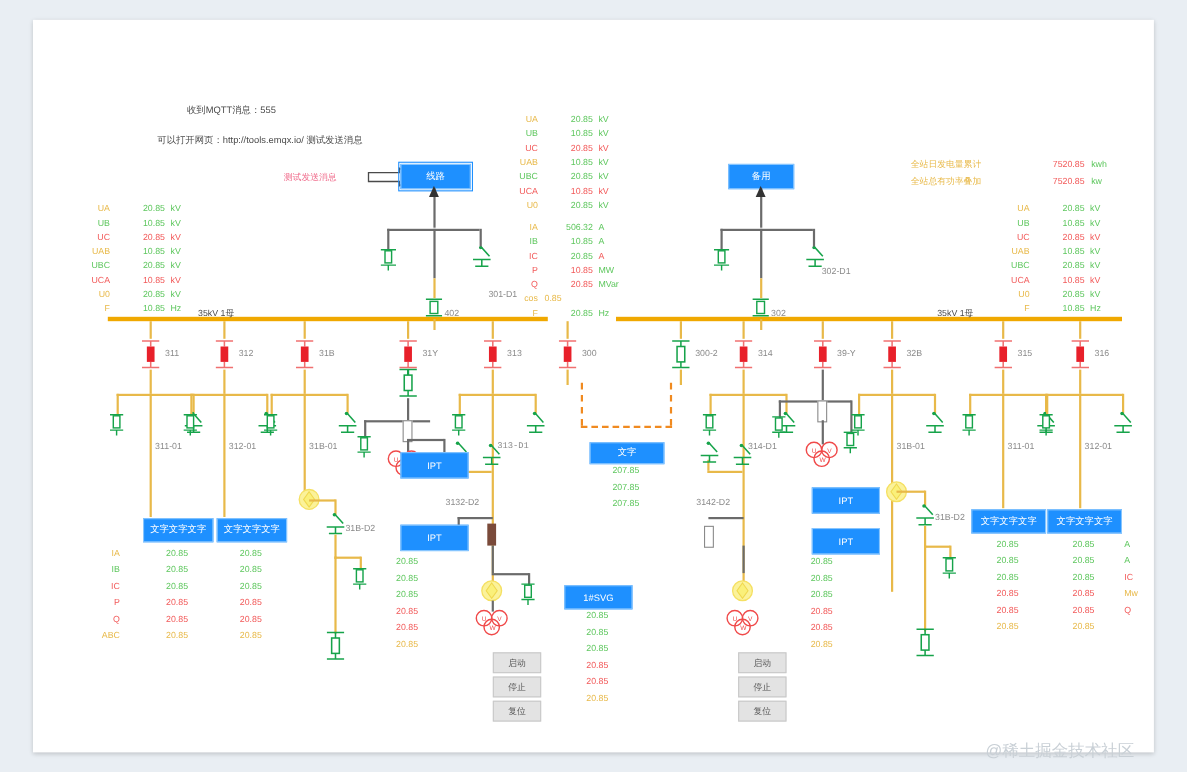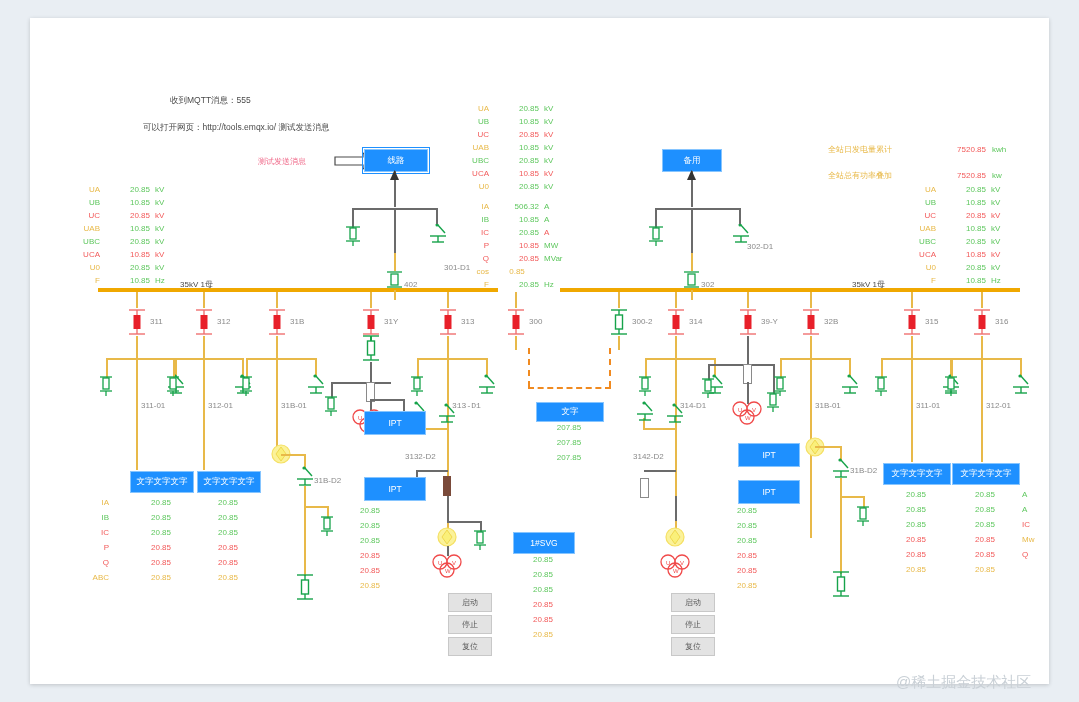--- a/index.html
+++ b/index.html
@@ -42,21 +42,21 @@
     <div class="abs" style="left:303px;top:133px;">
       <svg width="45" height="20" viewBox="0 0 45 20">
         <path d="M2 6 H30 V2 L43 10 L30 18 V14 H2 Z" fill="#ffffff" stroke="#4a4a4a" stroke-width="1.2"></path>
       </svg>
     </div>
 
     <div class="abs bluebox sel" style="left:334px;top:131px;width:62px;height:21px;">线路</div>
     <div class="abs bluebox" style="left:632px;top:131px;width:58px;height:21px;">备用</div>
 
     <div class="abs" style="left:798px;top:128px;">
-      <div style="display:flex;align-items:center;margin-bottom:18px;">
+      <div style="display:flex;align-items:center;margin-bottom:7px;">
         <span class="txt" style="color:#e8b949;width:110px;">全站日发电量累计</span>
         <span class="txt" style="color:#f25a5a;width:48px;text-align:right;">7520.85</span>
         <span class="txt" style="color:#5ec75e;margin-left:6px;">kwh</span>
       </div>
       <div style="display:flex;align-items:center;">
         <span class="txt" style="color:#e8b949;width:110px;">全站总有功率叠加</span>
         <span class="txt" style="color:#f25a5a;width:48px;text-align:right;">7520.85</span>
         <span class="txt" style="color:#5ec75e;margin-left:6px;">kw</span>
       </div>
     </div>
@@ -161,21 +161,21 @@
           <span class="mval" style="width: 44px; text-align: right; margin-left: 6px; color: rgb(242, 90, 90);">10.85</span>
           <span class="mval" style="margin-left: 5px; color: rgb(94, 199, 94);">MW</span>
         </div>
         <div style="display: flex; align-items: center; height: 13px;">
           <span class="mlab" style="width: 44px; color: rgb(242, 90, 90);">Q</span>
           <span class="mval" style="width: 44px; text-align: right; margin-left: 6px; color: rgb(242, 90, 90);">20.85</span>
           <span class="mval" style="margin-left: 5px; color: rgb(94, 199, 94);">MVar</span>
         </div>
         <div style="display: flex; align-items: center; height: 13px;">
           <span class="mlab" style="width: 44px; color: rgb(232, 185, 73);">cos</span>
-          <span class="mval" style="width: 44px; text-align: center; margin-left: 6px; color: rgb(232, 185, 73);">0.85</span>
+          <span class="mval" style="width: 44px; text-align: left; margin-left: 6px; color: rgb(232, 185, 73);">0.85</span>
           <span class="mval" style="margin-left: 5px; color: rgb(94, 199, 94);"></span>
         </div>
         <div style="display: flex; align-items: center; height: 13px;">
           <span class="mlab" style="width: 44px; color: rgb(232, 185, 73);">F</span>
           <span class="mval" style="width: 44px; text-align: right; margin-left: 6px; color: rgb(94, 199, 94);">20.85</span>
           <span class="mval" style="margin-left: 5px; color: rgb(94, 199, 94);">Hz</span>
         </div>
       </div>
 
     <div class="abs" id="panel-right" style="left:862px;top:165px;width:140px;">

